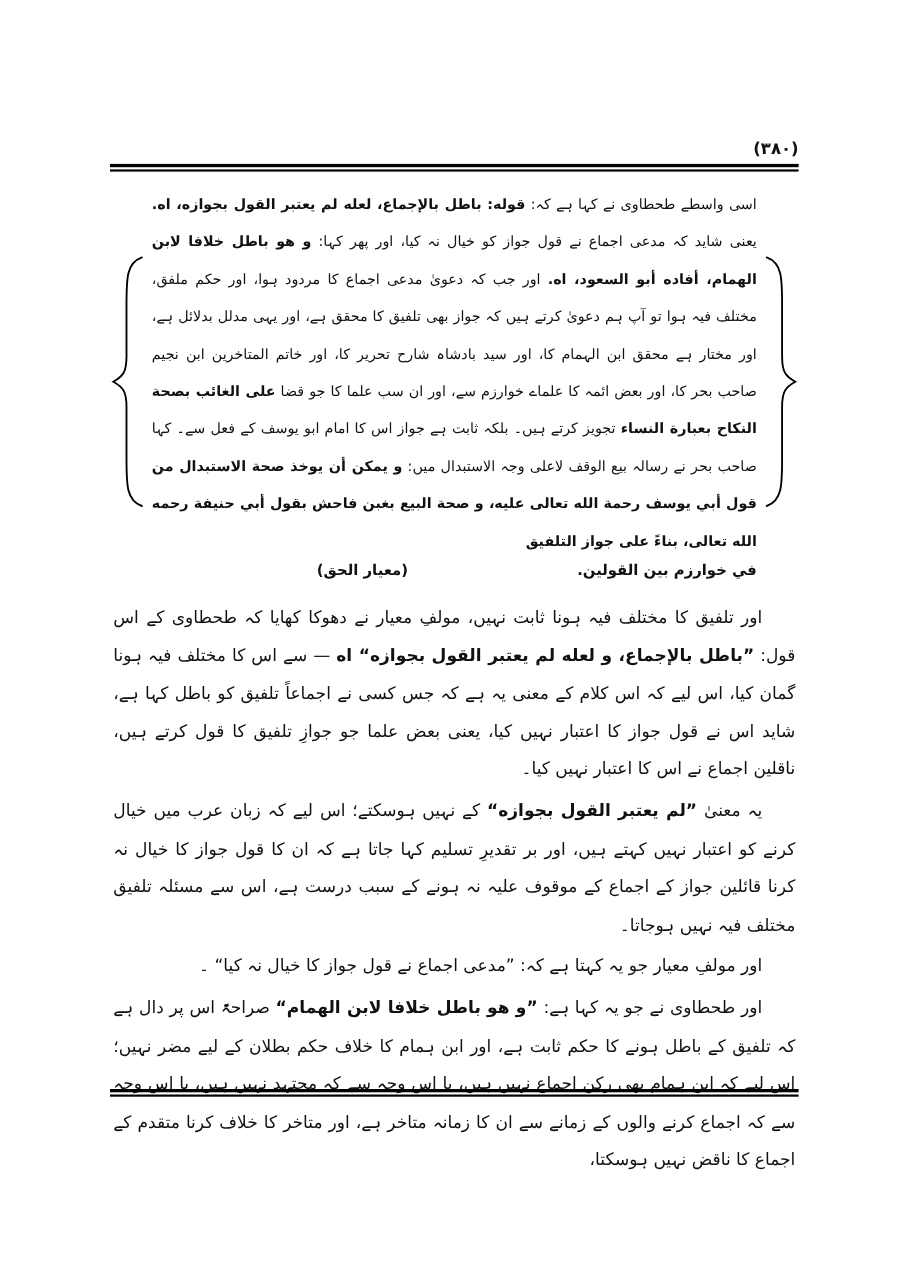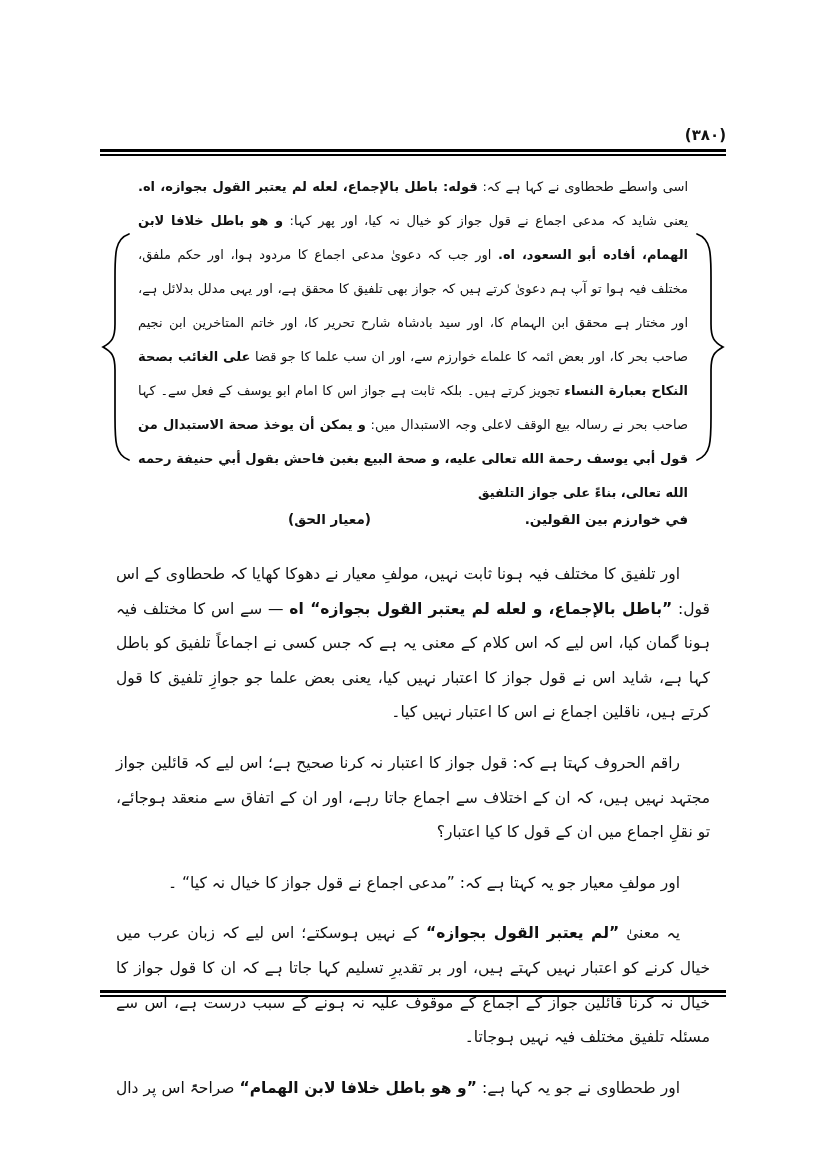--- a/index.html
+++ b/index.html
@@ -13,21 +13,21 @@
   .quote-wrap{margin-top:10px;display:flex;align-items:center;}
   .brace{flex:0 0 32px;height:232px;}
   .brace svg{display:block;}
   .qbody{flex:1 1 auto;padding:4px 6px 0 6px;}
   .qtext{direction:rtl;text-align:justify;font-size:13px;line-height:34px;}
   .qlast{display:flex;direction:rtl;justify-content:space-between;align-items:baseline;
          padding-left:150px;font-size:13.5px;margin-top:1px;}
   .ar{font-weight:bold;}
   .bodytext{margin-top:14px;height:566px;overflow:hidden;direction:rtl;
             text-align:justify;font-size:15.5px;line-height:34.6px;}
-  .para{margin:16px;text-indent:30px;}
+  .para{margin:3px;text-indent:30px;}
   .foot-rule{position:absolute;left:100px;top:990px;width:626px;height:2px;
              border-top:3px solid #000;border-bottom:2px solid #000;}
 </style>
 </head>
 <body>
 
 <div class="page">
   <div class="content">
 
     <div class="hdr">
@@ -50,21 +50,20 @@
       </div>
       <span class="brace">
         <svg width="32" height="232" viewBox="0 0 32 232" xmlns="http://www.w3.org/2000/svg">
           <path d="M3,3 C17,8 17,22 17,46 L17,93 C17,107 20,111 29,116 C20,121 17,125 17,139 L17,186 C17,210 17,224 3,229" fill="none" stroke="#000" stroke-width="1.7" stroke-linecap="round"></path>
         </svg>
       </span>
     </div>
 
     <div class="bodytext">
       <p class="para"><span>اور تلفیق کا مختلف فیہ ہونا ثابت نہیں، مولفِ معیار نے دھوکا کھایا کہ طحطاوی کے اس قول: </span><span class="ar">”باطل بالإجماع، و لعله لم يعتبر القول بجوازه“ اه</span><span> — سے اس کا مختلف فیہ ہونا گمان کیا، اس لیے کہ اس کلام کے معنی یہ ہے کہ جس کسی نے اجماعاً تلفیق کو باطل کہا ہے، شاید اس نے قول جواز کا اعتبار نہیں کیا، یعنی بعض علما جو جوازِ تلفیق کا قول کرتے ہیں، ناقلین اجماع نے اس کا اعتبار نہیں کیا۔</span></p>
-      <p class="para"><span>راقم الحروف کہتا ہے کہ: قول جواز کا اعتبار نہ کرنا صحیح ہے؛ اس لیے کہ قائلین جواز مجتہد نہیں ہیں، کہ ان کے اختلاف سے اجماع جاتا رہے، اور ان کے اتفاق سے منعقد ہوجائے، تو نقلِ اجماع میں ان کے قول کا کیا اعتبار؟</span></p>
+      <p class="para"><span>یہ معنیٰ </span><span class="ar">”لم يعتبر القول بجوازه“</span><span> کے نہیں ہوسکتے؛ اس لیے کہ زبان عرب میں خیال کرنے کو اعتبار نہیں کہتے ہیں، اور بر تقدیرِ تسلیم کہا جاتا ہے کہ ان کا قول جواز کا خیال نہ کرنا قائلین جواز کے اجماع کے موقوف علیہ نہ ہونے کے سبب درست ہے، اس سے مسئلہ تلفیق مختلف فیہ نہیں ہوجاتا۔</span></p>
       <p class="para"><span>اور مولفِ معیار جو یہ کہتا ہے کہ: ”مدعی اجماع نے قول جواز کا خیال نہ کیا“ ۔</span></p>
-      <p class="para"><span>یہ معنیٰ </span><span class="ar">”لم يعتبر القول بجوازه“</span><span> کے نہیں ہوسکتے؛ اس لیے کہ زبان عرب میں خیال کرنے کو اعتبار نہیں کہتے ہیں، اور بر تقدیرِ تسلیم کہا جاتا ہے کہ ان کا قول جواز کا خیال نہ کرنا قائلین جواز کے اجماع کے موقوف علیہ نہ ہونے کے سبب درست ہے، اس سے مسئلہ تلفیق مختلف فیہ نہیں ہوجاتا۔</span></p>
       <p class="para"><span>اور طحطاوی نے جو یہ کہا ہے: </span><span class="ar">”و هو باطل خلافا لابن الهمام“</span><span> صراحۃً اس پر دال ہے کہ تلفیق کے باطل ہونے کا حکم ثابت ہے، اور ابن ہمام کا خلاف حکم بطلان کے لیے مضر نہیں؛ اس لیے کہ ابن ہمام بھی رکن اجماع نہیں ہیں، یا اس وجہ سے کہ مجتہد نہیں ہیں، یا اس وجہ سے کہ اجماع کرنے والوں کے زمانے سے ان کا زمانہ متاخر ہے، اور متاخر کا خلاف کرنا متقدم کے اجماع کا ناقض نہیں ہوسکتا، </span></p>
     </div>
 
   </div>
   <div class="foot-rule"></div>
 </div>
 
 </body></html>

